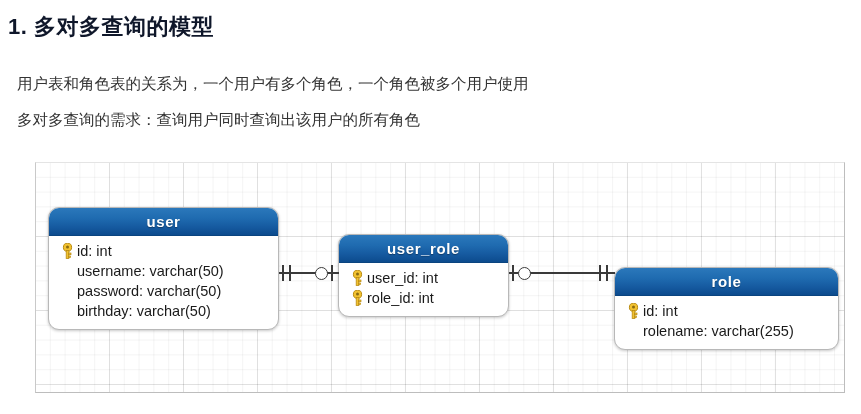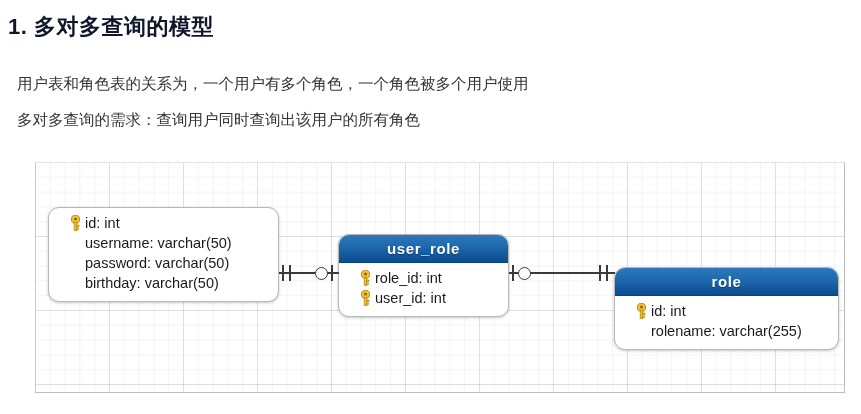--- a/index.html
+++ b/index.html
@@ -82,21 +82,21 @@
     text-align: center;
     color: #ffffff;
     font-size: 15px;
     font-weight: bold;
     letter-spacing: 0.6px;
     background: linear-gradient(to bottom, #2b78bb 0%, #1f6bb0 38%, #15599f 72%, #0c4b8d 100%);
     border-bottom: 1px solid #0a447f;
     text-shadow: 0 1px 1px rgba(0,0,0,0.35);
   }
   .entity-body {
-    padding: 5px 8px 8px 16px;
+    padding: 5px 8px 8px 8px;
   }
   .field-row {
     display: flex;
     align-items: center;
     height: 20px;
     white-space: nowrap;
   }
   .field-key {
     width: 20px;
     min-width: 20px;
@@ -163,20 +163,21 @@
 <body>
 
 <div class="page-heading">1. 多对多查询的模型</div>
 
 <div class="para para-1">用户表和角色表的关系为，一个用户有多个角色，一个角色被多个用户使用</div>
 <div class="para para-2">多对多查询的需求：查询用户同时查询出该用户的所有角色</div>
 
 <div class="erd-canvas">
 
   <div class="entity" id="entity-user">
+    <div class="entity-header">user</div>
     <div class="entity-body">
 
       <div class="field-row">
         <span class="field-key">
           <svg width="13" height="16" viewBox="0 0 13 16" aria-hidden="true">
             <circle cx="6.5" cy="4.3" r="4.1" fill="#f2c230" stroke="#b88a12" stroke-width="1"></circle>
             <circle cx="6.5" cy="4" r="1.5" fill="#8a6a10"></circle>
             <rect x="5.2" y="7.4" width="2.7" height="8" fill="#f2c230" stroke="#b88a12" stroke-width="0.8"></rect>
             <rect x="7.6" y="10" width="2.4" height="1.7" fill="#f2c230" stroke="#b88a12" stroke-width="0.7"></rect>
             <rect x="7.6" y="13" width="2" height="1.6" fill="#f2c230" stroke="#b88a12" stroke-width="0.7"></rect>
@@ -210,34 +211,34 @@
       <div class="field-row">
         <span class="field-key">
           <svg width="13" height="16" viewBox="0 0 13 16" aria-hidden="true">
             <circle cx="6.5" cy="4.3" r="4.1" fill="#f2c230" stroke="#b88a12" stroke-width="1"></circle>
             <circle cx="6.5" cy="4" r="1.5" fill="#8a6a10"></circle>
             <rect x="5.2" y="7.4" width="2.7" height="8" fill="#f2c230" stroke="#b88a12" stroke-width="0.8"></rect>
             <rect x="7.6" y="10" width="2.4" height="1.7" fill="#f2c230" stroke="#b88a12" stroke-width="0.7"></rect>
             <rect x="7.6" y="13" width="2" height="1.6" fill="#f2c230" stroke="#b88a12" stroke-width="0.7"></rect>
           </svg>
         </span>
+        <span class="field-label">user_id: int</span>
+      </div>
+
+      <div class="field-row">
+        <span class="field-key">
+          <svg width="13" height="16" viewBox="0 0 13 16" aria-hidden="true">
+            <circle cx="6.5" cy="4.3" r="4.1" fill="#f2c230" stroke="#b88a12" stroke-width="1"></circle>
+            <circle cx="6.5" cy="4" r="1.5" fill="#8a6a10"></circle>
+            <rect x="5.2" y="7.4" width="2.7" height="8" fill="#f2c230" stroke="#b88a12" stroke-width="0.8"></rect>
+            <rect x="7.6" y="10" width="2.4" height="1.7" fill="#f2c230" stroke="#b88a12" stroke-width="0.7"></rect>
+            <rect x="7.6" y="13" width="2" height="1.6" fill="#f2c230" stroke="#b88a12" stroke-width="0.7"></rect>
+          </svg>
+        </span>
         <span class="field-label">role_id: int</span>
-      </div>
-
-      <div class="field-row">
-        <span class="field-key">
-          <svg width="13" height="16" viewBox="0 0 13 16" aria-hidden="true">
-            <circle cx="6.5" cy="4.3" r="4.1" fill="#f2c230" stroke="#b88a12" stroke-width="1"></circle>
-            <circle cx="6.5" cy="4" r="1.5" fill="#8a6a10"></circle>
-            <rect x="5.2" y="7.4" width="2.7" height="8" fill="#f2c230" stroke="#b88a12" stroke-width="0.8"></rect>
-            <rect x="7.6" y="10" width="2.4" height="1.7" fill="#f2c230" stroke="#b88a12" stroke-width="0.7"></rect>
-            <rect x="7.6" y="13" width="2" height="1.6" fill="#f2c230" stroke="#b88a12" stroke-width="0.7"></rect>
-          </svg>
-        </span>
-        <span class="field-label">user_id: int</span>
       </div>
 
     </div>
   </div>
 
   <div class="entity" id="entity-role">
     <div class="entity-header">role</div>
     <div class="entity-body">
 
       <div class="field-row">

